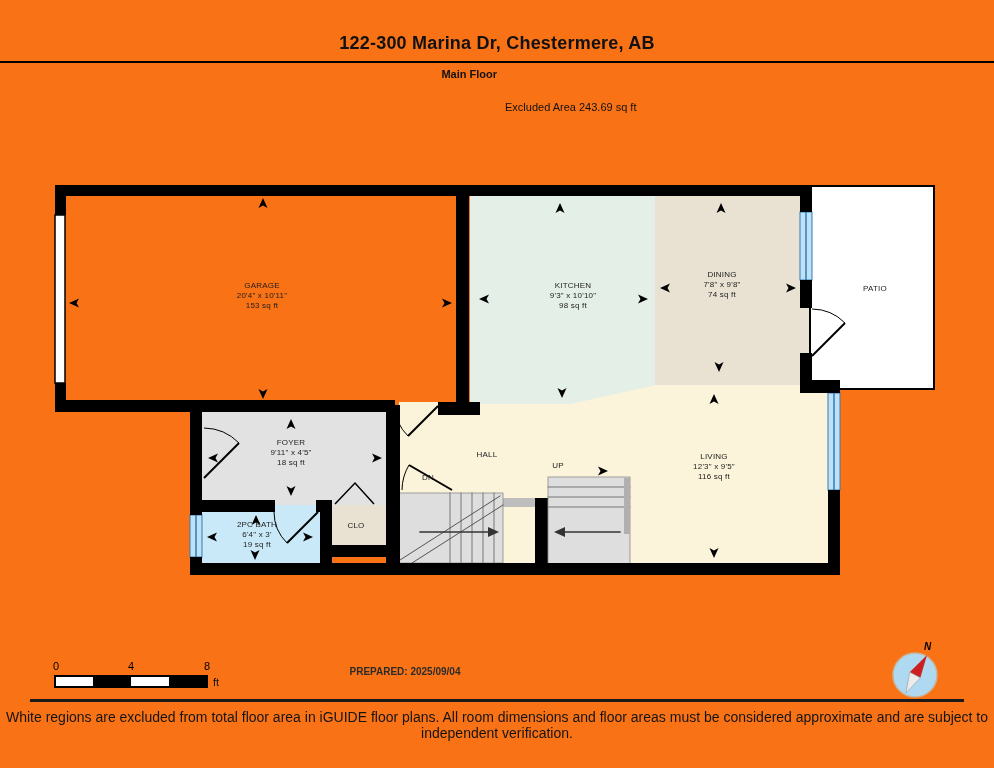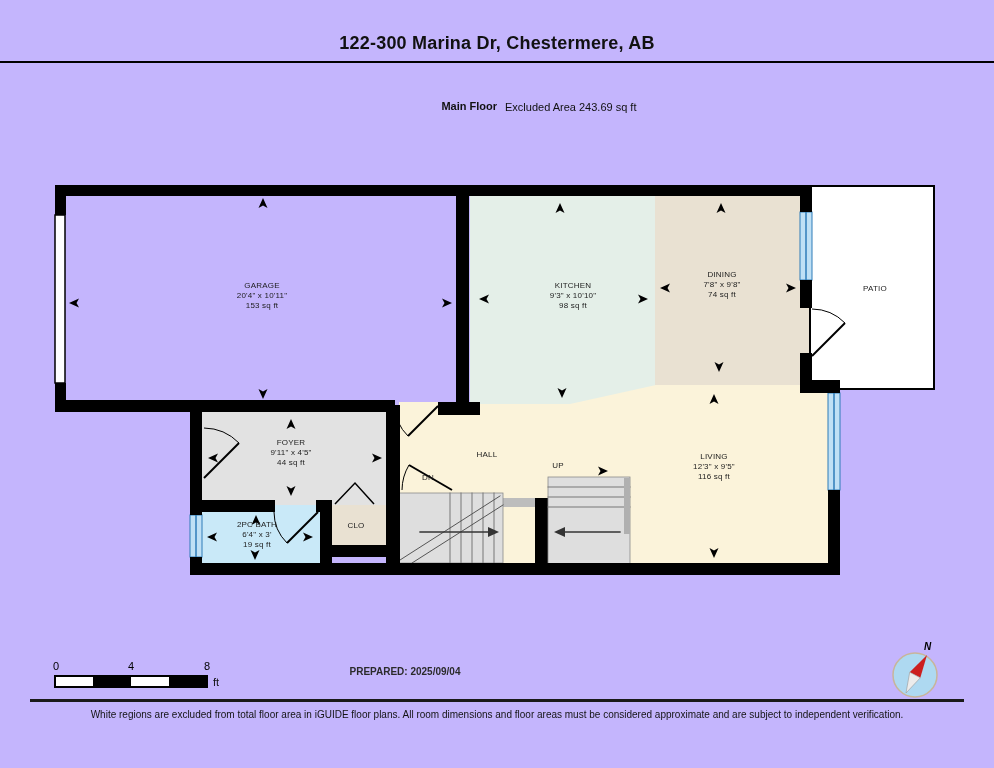--- a/index.html
+++ b/index.html
@@ -1,31 +1,31 @@
 <!DOCTYPE html>
 <html><head>
 <meta charset="utf-8">
 <style>
   html,body{margin:0;padding:0;background:#fff;}
-  #page{position:relative;width:994px;height:768px;background:#c4b5fd;overflow:hidden;
+  #page{position:relative;width:994px;height:768px;background:#f97316;overflow:hidden;
         font-family:"Liberation Sans","DejaVu Sans",sans-serif;color:#111;}
   .abs{position:absolute;}
   #title{top:33px;left:0;width:994px;text-align:center;font-size:18px;font-weight:bold;letter-spacing:.2px;}
   #hr-top{top:61px;left:0;width:994px;height:2px;background:#000;}
-  #floor-label{top:68px;left:377px;width:120px;text-align:right;font-size:11px;font-weight:bold;margin-top:32px;}
+  #floor-label{top:68px;left:377px;width:120px;text-align:right;font-size:11px;font-weight:bold;}
   .stat{left:505px;width:300px;font-size:11px;}
   #plan-svg{top:0;left:0;}
   .room-label{transform:translate(-50%,-50%);text-align:center;font-size:8px;line-height:10px;
               color:#1c1c1c;letter-spacing:.2px;white-space:nowrap;}
   .tick{width:14px;text-align:center;font-size:11px;color:#000;}
   #scale-unit{font-size:11px;}
   #prepared{top:666px;left:0;width:810px;text-align:center;font-size:10px;font-weight:bold;color:#2b2b2b;}
   #compass-n{font-size:10px;font-style:italic;font-weight:bold;color:#000;}
   #hr-bottom{top:699px;left:30px;width:934px;height:3px;background:#1a1a1a;}
-  #disclaimer{top:709px;left:0;width:994px;text-align:center;font-size:10px;color:#141414;}
+  #disclaimer{top:709px;left:0;width:994px;text-align:center;font-size:14px;color:#141414;}
 </style>
 </head>
 <body>
 
 <div id="page">
 
   <div id="title" class="abs">122-300 Marina Dr, Chestermere, AB</div>
   <div id="hr-top" class="abs"></div>
   <div id="floor-label" class="abs">Main Floor</div>
   <div class="abs stat" style="top:101px">Excluded Area 243.69 sq ft</div>
@@ -189,21 +189,21 @@
       <div>74 sq ft</div>
     </div>
     <div class="abs room-label" style="left:714px;top:467px">
       <div>LIVING</div>
       <div>12'3" x 9'5"</div>
       <div>116 sq ft</div>
     </div>
     <div class="abs room-label" style="left:291px;top:453px">
       <div>FOYER</div>
       <div>9'11" x 4'5"</div>
-      <div>44 sq ft</div>
+      <div>18 sq ft</div>
     </div>
     <div class="abs room-label" style="left:257px;top:535px">
       <div>2PC BATH</div>
       <div>6'4" x 3'</div>
       <div>19 sq ft</div>
     </div>
     <div class="abs room-label" style="left:875px;top:289px">PATIO</div>
     <div class="abs room-label" style="left:487px;top:455px">HALL</div>
     <div class="abs room-label" style="left:558px;top:466px">UP</div>
     <div class="abs room-label" style="left:428px;top:478px">DN</div>

